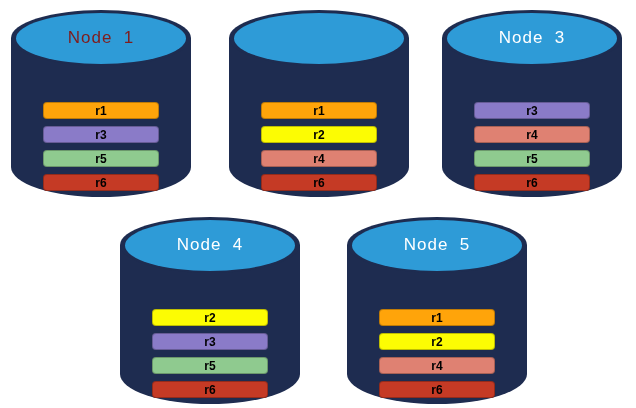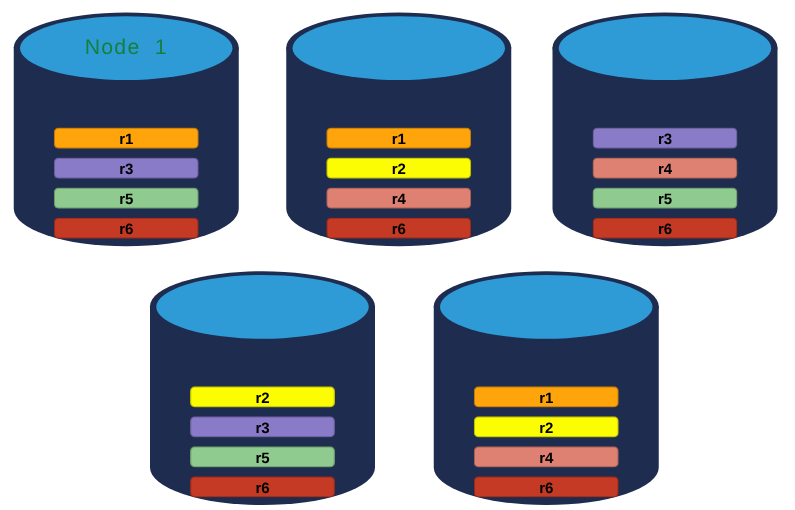--- a/index.html
+++ b/index.html
@@ -86,21 +86,21 @@
 </style>
 </head>
 <body style="background: rgb(255, 255, 255);">
 
 <div class="canvas">
 
   <div class="cylinder n1">
     <div class="cyl-body" style="background: rgb(30, 44, 80);"></div>
     <div class="cyl-rim" style="background: rgb(30, 44, 80);"></div>
     <div class="cyl-face" style="background: rgb(46, 155, 215);"></div>
-    <div class="cyl-title" style="color: #15803d;">Node  1</div>
+    <div class="cyl-title" style="color: #7f1d1d;">Node  1</div>
     <div class="bars">
       <div class="bar" style="background: rgb(255, 164, 10); color: rgb(0, 0, 0);">r1</div>
       <div class="bar" style="background: rgb(138, 123, 200); color: rgb(0, 0, 0);">r3</div>
       <div class="bar" style="background: rgb(143, 202, 143); color: rgb(0, 0, 0);">r5</div>
       <div class="bar" style="background: rgb(197, 58, 37); color: rgb(0, 0, 0);">r6</div>
     </div>
   </div>
 
   <div class="cylinder n2">
     <div class="cyl-body" style="background: rgb(30, 44, 80);"></div>
@@ -111,44 +111,47 @@
       <div class="bar" style="background: rgb(252, 252, 3); color: rgb(0, 0, 0);">r2</div>
       <div class="bar" style="background: rgb(223, 129, 114); color: rgb(0, 0, 0);">r4</div>
       <div class="bar" style="background: rgb(197, 58, 37); color: rgb(0, 0, 0);">r6</div>
     </div>
   </div>
 
   <div class="cylinder n3">
     <div class="cyl-body" style="background: rgb(30, 44, 80);"></div>
     <div class="cyl-rim" style="background: rgb(30, 44, 80);"></div>
     <div class="cyl-face" style="background: rgb(46, 155, 215);"></div>
+    <div class="cyl-title" style="color: rgb(255, 255, 255);">Node  3</div>
     <div class="bars">
       <div class="bar" style="background: rgb(138, 123, 200); color: rgb(0, 0, 0);">r3</div>
       <div class="bar" style="background: rgb(223, 129, 114); color: rgb(0, 0, 0);">r4</div>
       <div class="bar" style="background: rgb(143, 202, 143); color: rgb(0, 0, 0);">r5</div>
       <div class="bar" style="background: rgb(197, 58, 37); color: rgb(0, 0, 0);">r6</div>
     </div>
   </div>
 
   <div class="cylinder n4">
     <div class="cyl-body" style="background: rgb(30, 44, 80);"></div>
     <div class="cyl-rim" style="background: rgb(30, 44, 80);"></div>
     <div class="cyl-face" style="background: rgb(46, 155, 215);"></div>
+    <div class="cyl-title" style="color: rgb(255, 255, 255);">Node  4</div>
     <div class="bars">
       <div class="bar" style="background: rgb(252, 252, 3); color: rgb(0, 0, 0);">r2</div>
       <div class="bar" style="background: rgb(138, 123, 200); color: rgb(0, 0, 0);">r3</div>
       <div class="bar" style="background: rgb(143, 202, 143); color: rgb(0, 0, 0);">r5</div>
       <div class="bar" style="background: rgb(197, 58, 37); color: rgb(0, 0, 0);">r6</div>
     </div>
   </div>
 
   <div class="cylinder n5">
     <div class="cyl-body" style="background: rgb(30, 44, 80);"></div>
     <div class="cyl-rim" style="background: rgb(30, 44, 80);"></div>
     <div class="cyl-face" style="background: rgb(46, 155, 215);"></div>
+    <div class="cyl-title" style="color: rgb(255, 255, 255);">Node  5</div>
     <div class="bars">
       <div class="bar" style="background: rgb(255, 164, 10); color: rgb(0, 0, 0);">r1</div>
       <div class="bar" style="background: rgb(252, 252, 3); color: rgb(0, 0, 0);">r2</div>
       <div class="bar" style="background: rgb(223, 129, 114); color: rgb(0, 0, 0);">r4</div>
       <div class="bar" style="background: rgb(197, 58, 37); color: rgb(0, 0, 0);">r6</div>
     </div>
   </div>
 
 </div>
 

